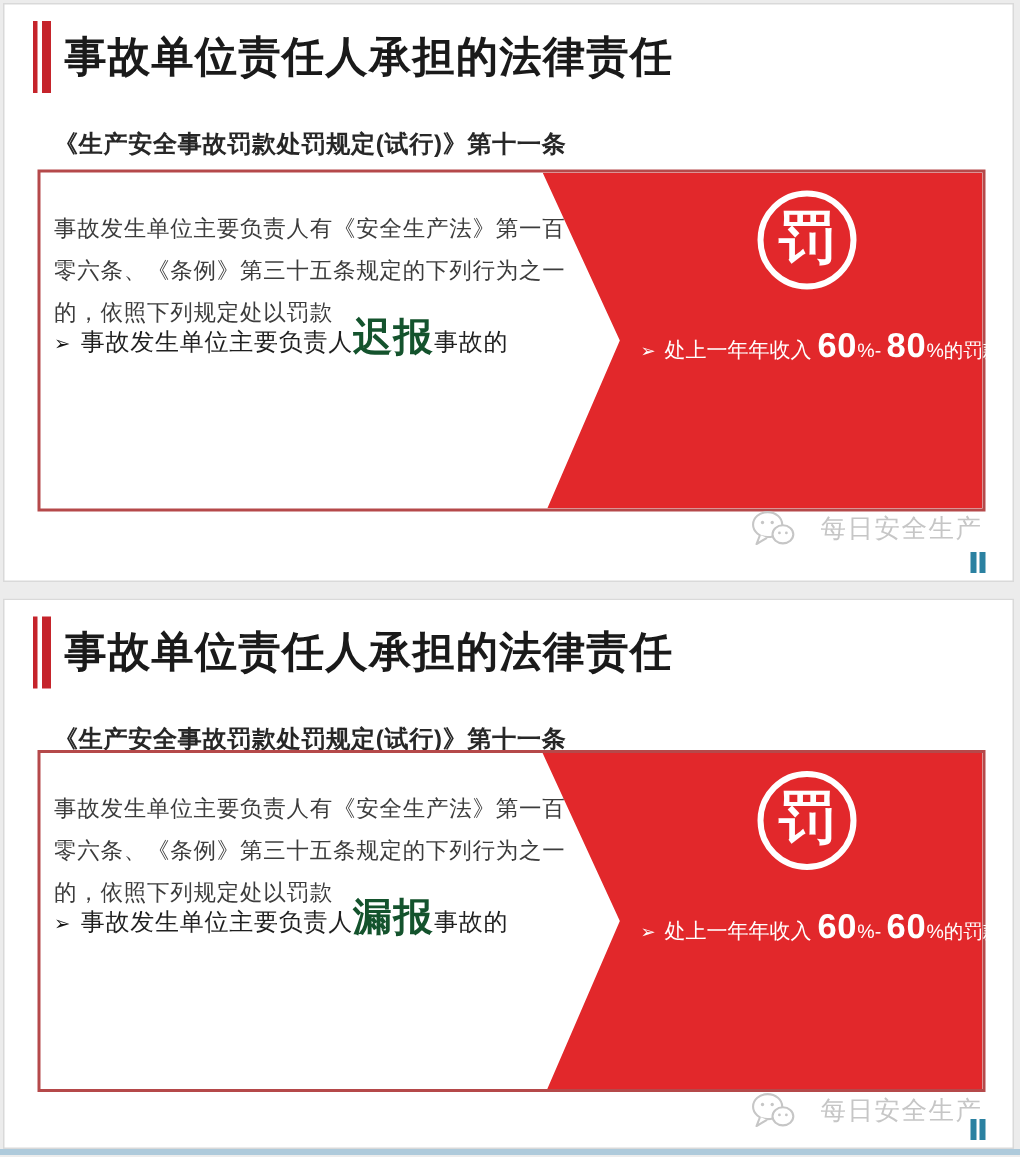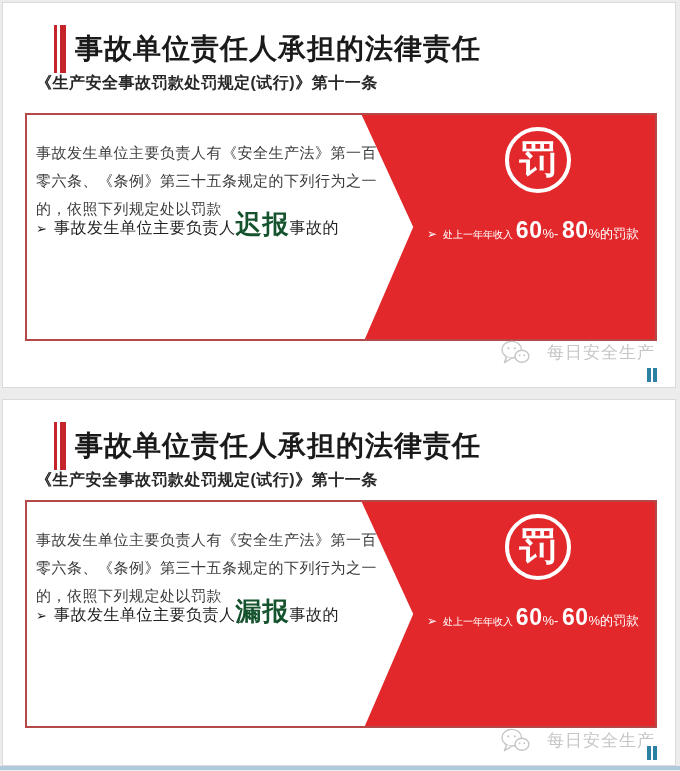--- a/index.html
+++ b/index.html
@@ -9,30 +9,30 @@
     font-family:"Liberation Sans","DejaVu Sans",sans-serif;
     overflow:hidden;
   }
   .slide{
     position:absolute;left:2px;width:674px;background:#ffffff;
     border:1px solid #d9d9d9;box-sizing:border-box;
   }
   #slide1{top:2px;height:386px;}
   #slide2{top:399px;height:367px;}
 
-  .header{position:absolute;top:22px;left:19px;display:flex;align-items:flex-start;margin-left:32px;}
+  .header{position:absolute;top:11px;left:19px;display:flex;align-items:flex-start;}
   .bars{position:relative;width:12px;height:48px;flex:0 0 12px;}
   .bar-thin{position:absolute;left:0;top:0;width:3px;height:48px;background:#c5242b;}
   .bar-thick{position:absolute;left:6px;top:0;width:6px;height:48px;background:#c5242b;}
   .page-title{
     margin:0 0 0 9px;font-size:28px;font-weight:bold;color:#1a1a1a;
     line-height:48px;letter-spacing:1px;white-space:nowrap;
   }
   .subtitle{
-    position:absolute;top:70px;left:33px;font-size:16px;font-weight:bold;
+    position:absolute;top:83px;left:33px;font-size:16px;font-weight:bold;
     color:#272727;letter-spacing:0.5px;
   }
 
   .law-box{
     position:absolute;left:22px;width:632px;height:228px;box-sizing:border-box;
     border:2px solid #b5494a;background:#ffffff;
   }
   #slide1 .law-box{top:110px;}
   #slide2 .law-box{top:100px;}
   .red-fill{
@@ -52,21 +52,21 @@
 
   .badge{
     position:absolute;top:12px;left:478px;width:58px;height:58px;
     border:4px solid #ffffff;border-radius:50%;
     color:#ffffff;font-size:38px;font-weight:bold;text-align:center;line-height:56px;
   }
   .penalty{
     position:absolute;left:400px;top:102px;color:#ffffff;white-space:nowrap;
   }
   .penalty .marker{font-size:12px;margin-right:6px;}
-  .penalty .ptext{font-size:10px;}
+  .penalty .ptext{font-size:14px;}
   .penalty .big{font-size:23px;font-weight:bold;letter-spacing:0.5px;}
   .penalty .small{font-size:13px;}
 
   .watermark{
     position:absolute;right:20px;display:flex;align-items:center;gap:17px;
     color:#c6c6c6;font-size:17px;letter-spacing:1px;
   }
   #slide1 .watermark{bottom:22px;}
   #slide2 .watermark{bottom:12px;}
   .wicon{flex:0 0 auto;display:block;}

